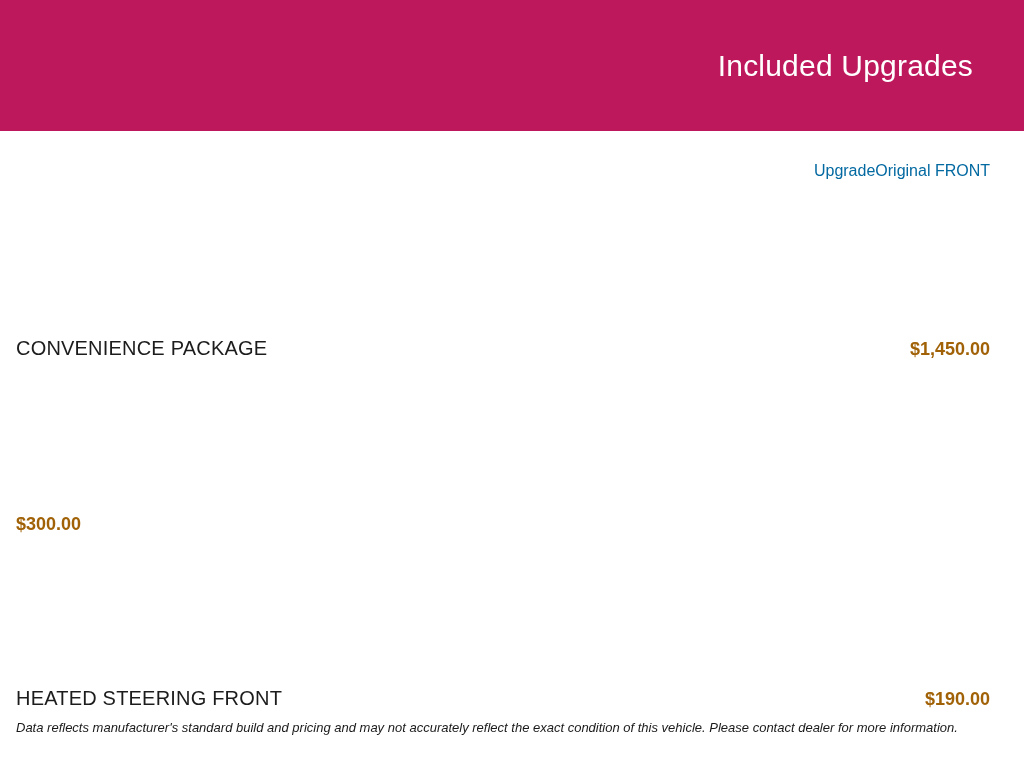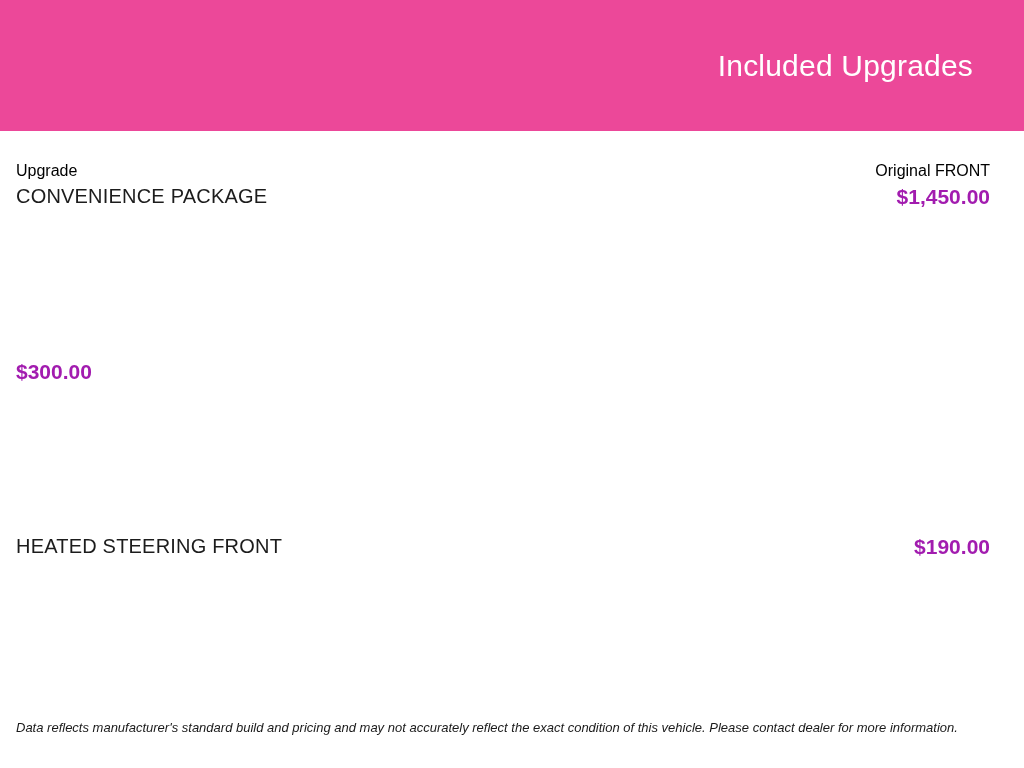--- a/index.html
+++ b/index.html
@@ -5,62 +5,63 @@
   * { margin: 0; padding: 0; box-sizing: border-box; }
   html, body {
     width: 1024px;
     height: 768px;
     background: #ffffff;
     font-family: "Liberation Sans", "DejaVu Sans", sans-serif;
     overflow: hidden;
   }
   .header {
     height: 131px;
-    background: #ec4899;
+    background: #be185d;
     display: flex;
     align-items: center;
     justify-content: flex-end;
     padding-right: 51px;
   }
   .header-title {
     color: #ffffff;
     font-size: 30px;
     font-weight: 400;
     letter-spacing: 0.2px;
   }
   .content {
     padding: 0 34px 0 16px;
   }
   .col-head {
     margin-top: 31px;
     height: 18px;
     display: flex;
-    justify-content: space-between;
+    justify-content: flex-end;
     align-items: baseline;
     font-size: 16px;
-    color: #000000;
+    color: #0369a1;
+    margin-left: 26px;
   }
   .rows {
     margin-top: 5px;
   }
   .row {
     height: 175px;
     display: flex;
-    align-items: flex-start;
+    align-items: flex-end;
     justify-content: space-between;
   }
   .row-name {
     font-size: 20px;
     color: #1c1c1c;
     letter-spacing: 0.2px;
   }
   .row-price {
-    font-size: 21px;
+    font-size: 18px;
     font-weight: 700;
-    color: #a21caf;
+    color: #a16207;
   }
   .disclaimer {
     margin-top: 10px;
     font-size: 13px;
     font-style: italic;
     color: #1a1a1a;
     line-height: 15px;
   }
 </style>
 </head>

